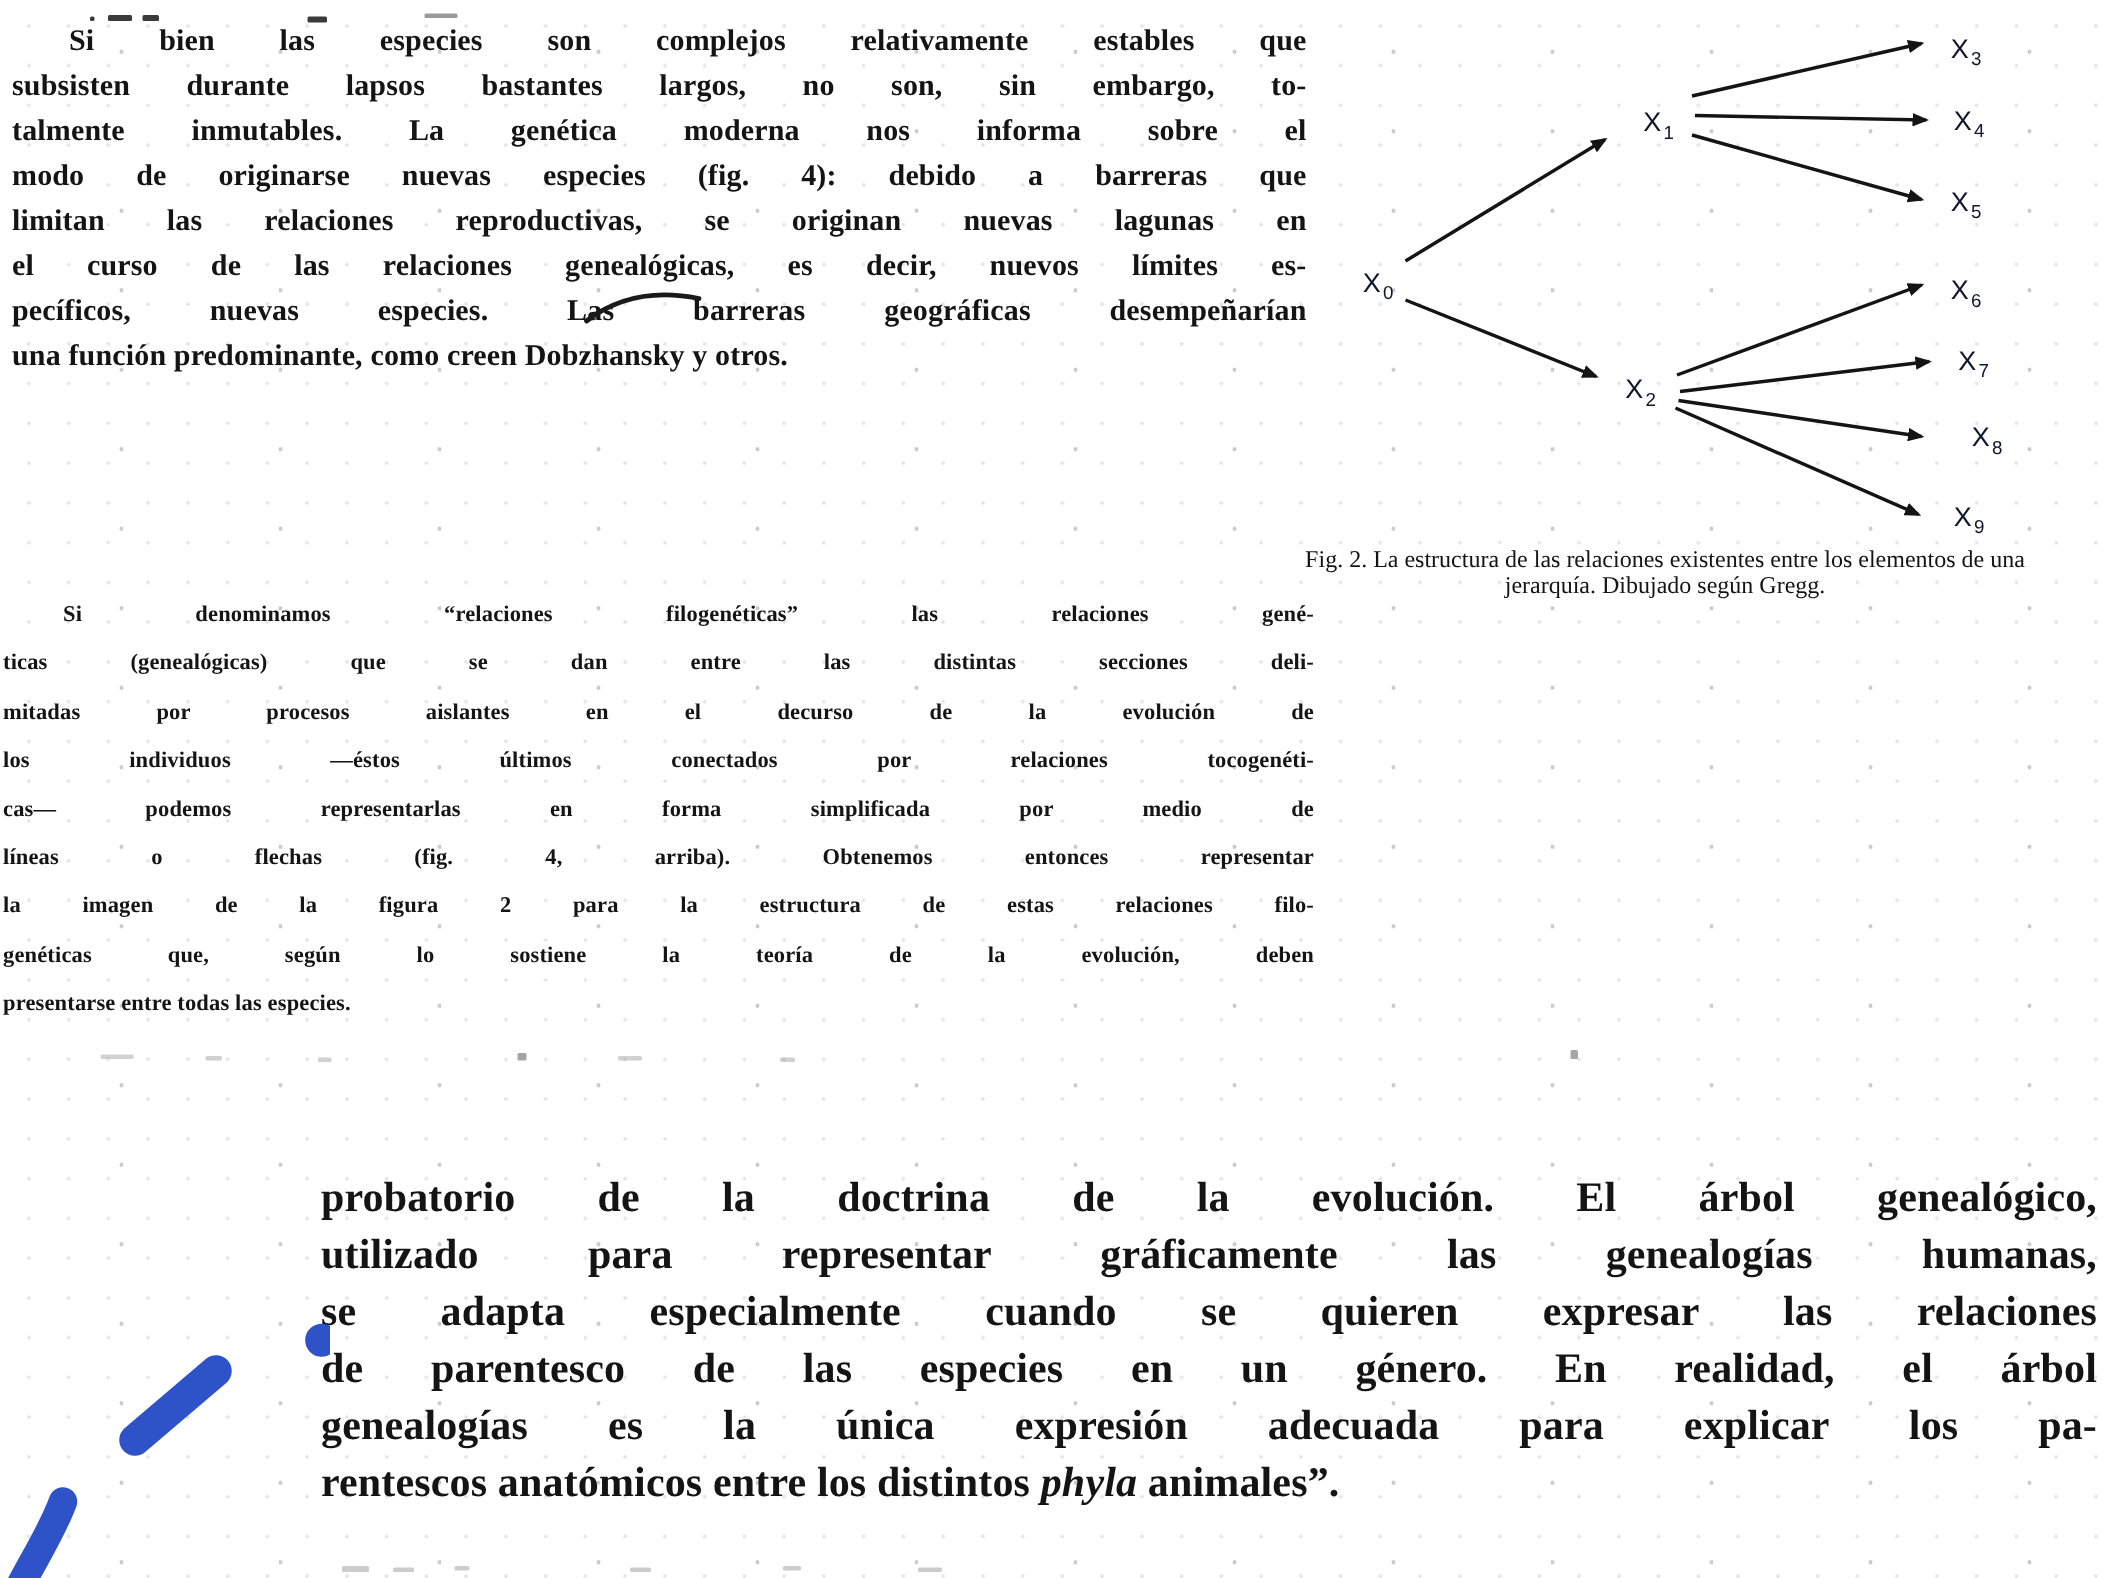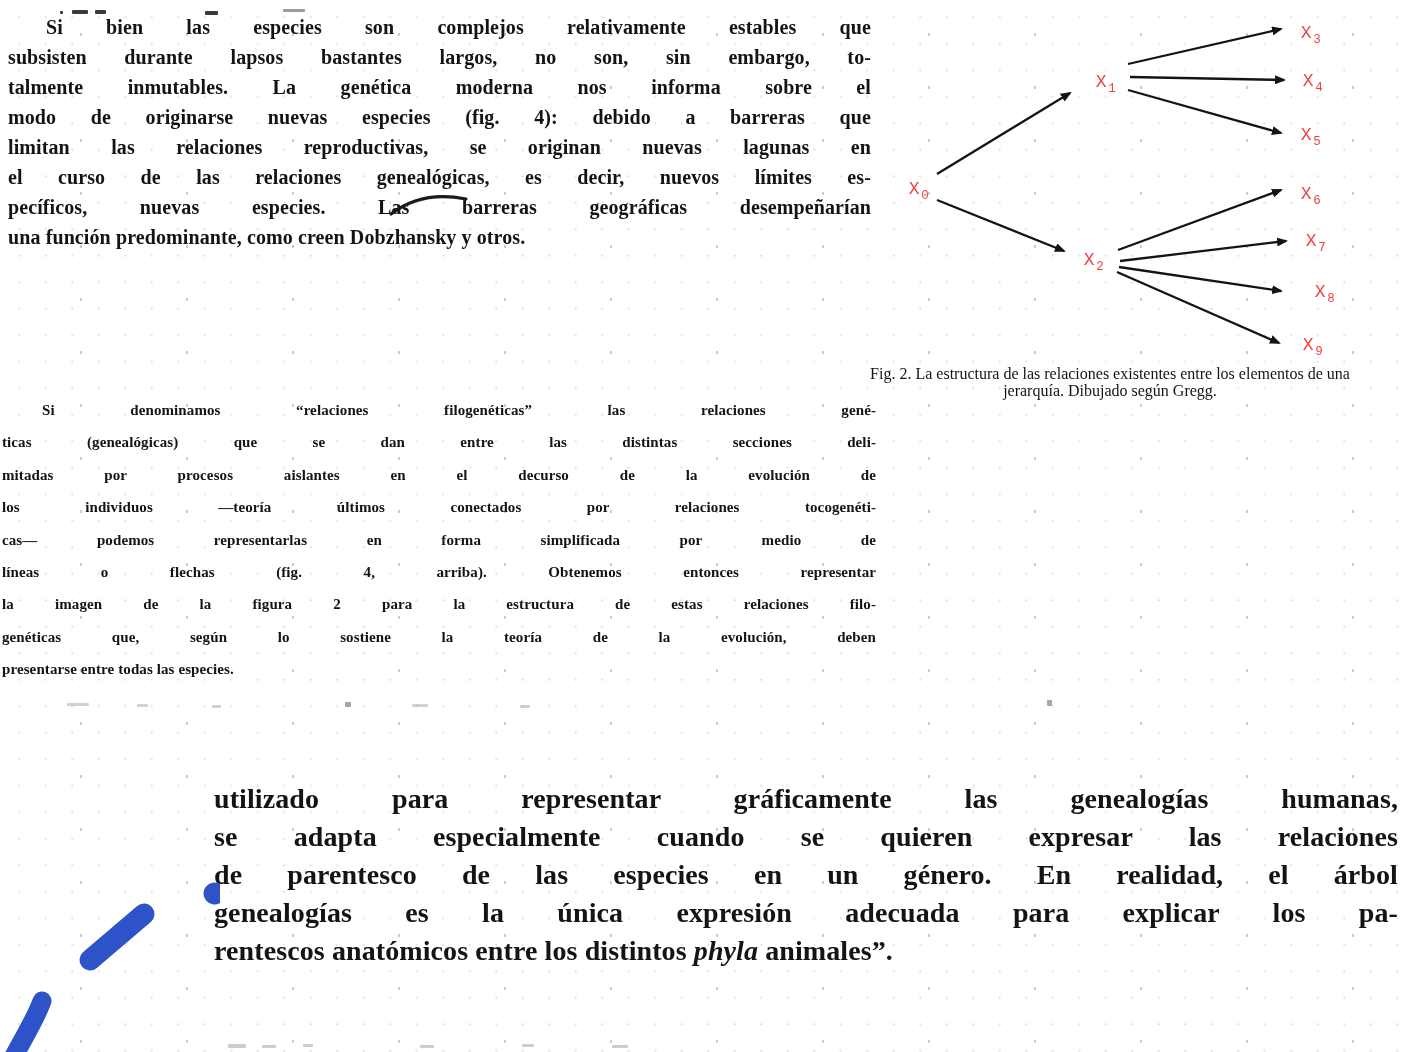--- a/index.html
+++ b/index.html
@@ -31,21 +31,21 @@
   #para2 .ln:first-child{padding-left:40px;}
   #para3{left:214px;top:780px;width:1184px;font-size:28px;line-height:38px;}
   #para3 .it{font-style:italic;}
   #caption{left:820px;top:366px;width:580px;font-size:16px;line-height:16.5px;
     text-align:center;font-weight:500;}
   
   #diagram{left:860px;top:0;width:545px;height:365px;}
   #diagram svg{position:absolute;left:0;top:0;}
   .node{
     position:absolute;transform:translate(-50%,-50%);
-    font-family:Liberation Mono, monospace;font-size:18px;color:#ef4444;
+    font-family:Liberation Sans, sans-serif;font-size:18px;color:#0f172a;
     white-space:nowrap;
   }
   .node .sub{font-size:12.5px;position:relative;top:5px;left:1.5px;}
   
   .frag{position:absolute;background:#3a3a3a;border-radius:1px;}
   .frag.gray{background:#9a9a9a;}
   
   #marker-svg{position:absolute;left:0;top:0;z-index:2;pointer-events:none;}
   #penmark-svg{position:absolute;left:0;top:0;z-index:2;pointer-events:none;}
 </style>
@@ -108,39 +108,40 @@
 
   <div id="caption" class="layer">
     <div>Fig. 2.  La estructura de las relaciones existentes entre los elementos de una</div>
     <div>jerarquía.  Dibujado según Gregg.</div>
   </div>
 
   <div id="para2" class="layer para">
     <div class="ln">Si denominamos “relaciones filogenéticas” las relaciones gené-</div>
     <div class="ln">ticas (genealógicas) que se dan entre las distintas secciones deli-</div>
     <div class="ln">mitadas por procesos aislantes en el decurso de la evolución de</div>
-    <div class="ln">los individuos —teoría últimos conectados por relaciones tocogenéti-</div>
+    <div class="ln">los individuos —éstos últimos conectados por relaciones tocogenéti-</div>
     <div class="ln">cas— podemos representarlas en forma simplificada por medio de</div>
     <div class="ln">líneas o flechas (fig. 4, arriba). Obtenemos entonces representar</div>
     <div class="ln">la imagen de la figura 2 para la estructura de estas relaciones filo-</div>
     <div class="ln">genéticas que, según lo sostiene la teoría de la evolución, deben</div>
     <div class="ln pl">presentarse entre todas las especies.</div>
   </div>
 
   <div class="layer" style="opacity:.45">
     <div class="frag gray" style="left:67px;top:703px;width:22px;height:3px"></div>
     <div class="frag gray" style="left:137px;top:704px;width:11px;height:3px"></div>
     <div class="frag gray" style="left:212px;top:705px;width:9px;height:3px"></div>
     <div class="frag" style="left:345px;top:702px;width:6px;height:5px"></div>
     <div class="frag gray" style="left:412px;top:704px;width:16px;height:3px"></div>
     <div class="frag gray" style="left:520px;top:705px;width:10px;height:3px"></div>
     <div class="frag" style="left:1047px;top:700px;width:5px;height:6px"></div>
   </div>
 
   <div id="para3" class="layer para">
+    <div class="ln">probatorio de la doctrina de la evolución.  El árbol genealógico,</div>
     <div class="ln">utilizado para representar gráficamente las genealogías humanas,</div>
     <div class="ln">se adapta especialmente cuando se quieren expresar las relaciones</div>
     <div class="ln">de parentesco de las especies en un género.  En realidad, el árbol</div>
     <div class="ln">genealogías es la única expresión adecuada para explicar los pa-</div>
     <div class="ln pl"><span>rentescos anatómicos entre los distintos </span><span class="it">phyla</span><span> animales”.</span></div>
   </div>
 
   <div class="layer" style="opacity:.5">
     <div class="frag gray" style="left:228px;top:1044px;width:18px;height:3.5px"></div>
     <div class="frag gray" style="left:262px;top:1045px;width:14px;height:3px"></div>

